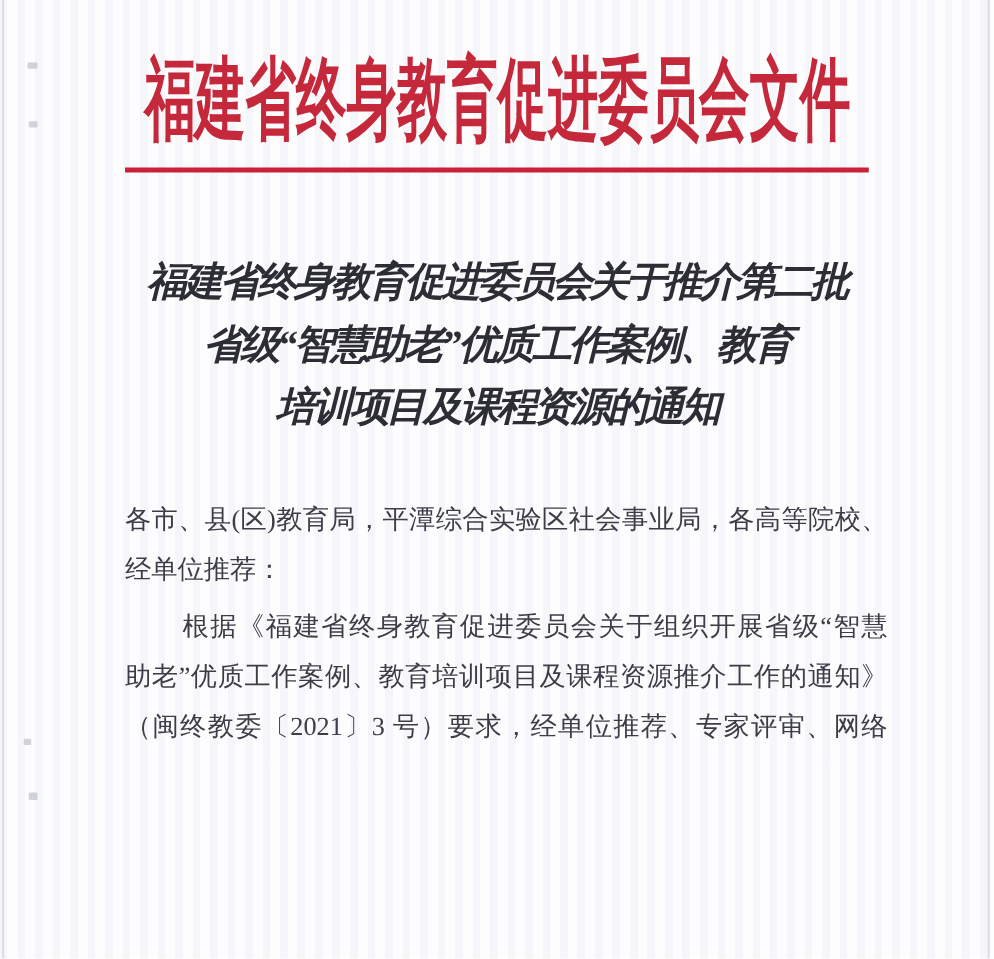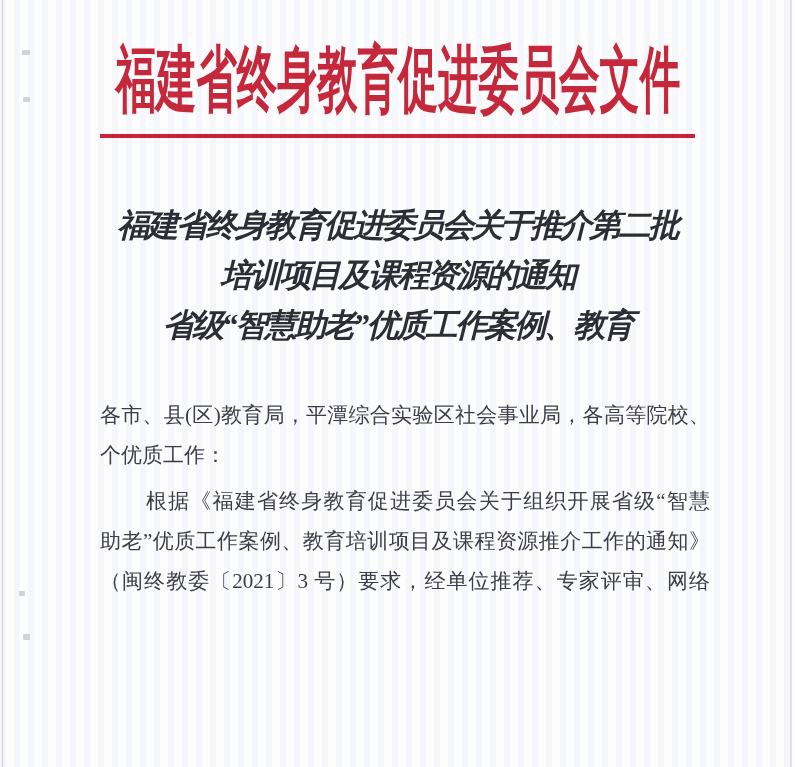--- a/index.html
+++ b/index.html
@@ -131,25 +131,25 @@
 
   <div class="red-head-wrap">
     <div class="red-head">福建省终身教育促进委员会文件</div>
   </div>
 
 
   <div class="red-rule"></div>
 
   <div class="doc-title">
     <div class="t-line">福建省终身教育促进委员会关于推介第二批</div>
+    <div class="t-line">省级“智慧助老”优质工作案例、教育</div>
     <div class="t-line">培训项目及课程资源的通知</div>
-    <div class="t-line">省级“智慧助老”优质工作案例、教育</div>
   </div>
 
   <div class="doc-body">
     <p class="bodyline">各市、县(区)教育局，平潭综合实验区社会事业局，各高等院校、</p>
-    <p class="bodyline short">个优质工作：</p>
+    <p class="bodyline short">经单位推荐：</p>
     <p class="bodyline indent para-gap">根据《福建省终身教育促进委员会关于组织开展省级“智慧</p>
     <p class="bodyline">助老”优质工作案例、教育培训项目及课程资源推介工作的通知》</p>
     <p class="bodyline">（闽终教委〔2021〕3 号）要求，经单位推荐、专家评审、网络</p>
   </div>
 
 </div>
 
 </body></html>

